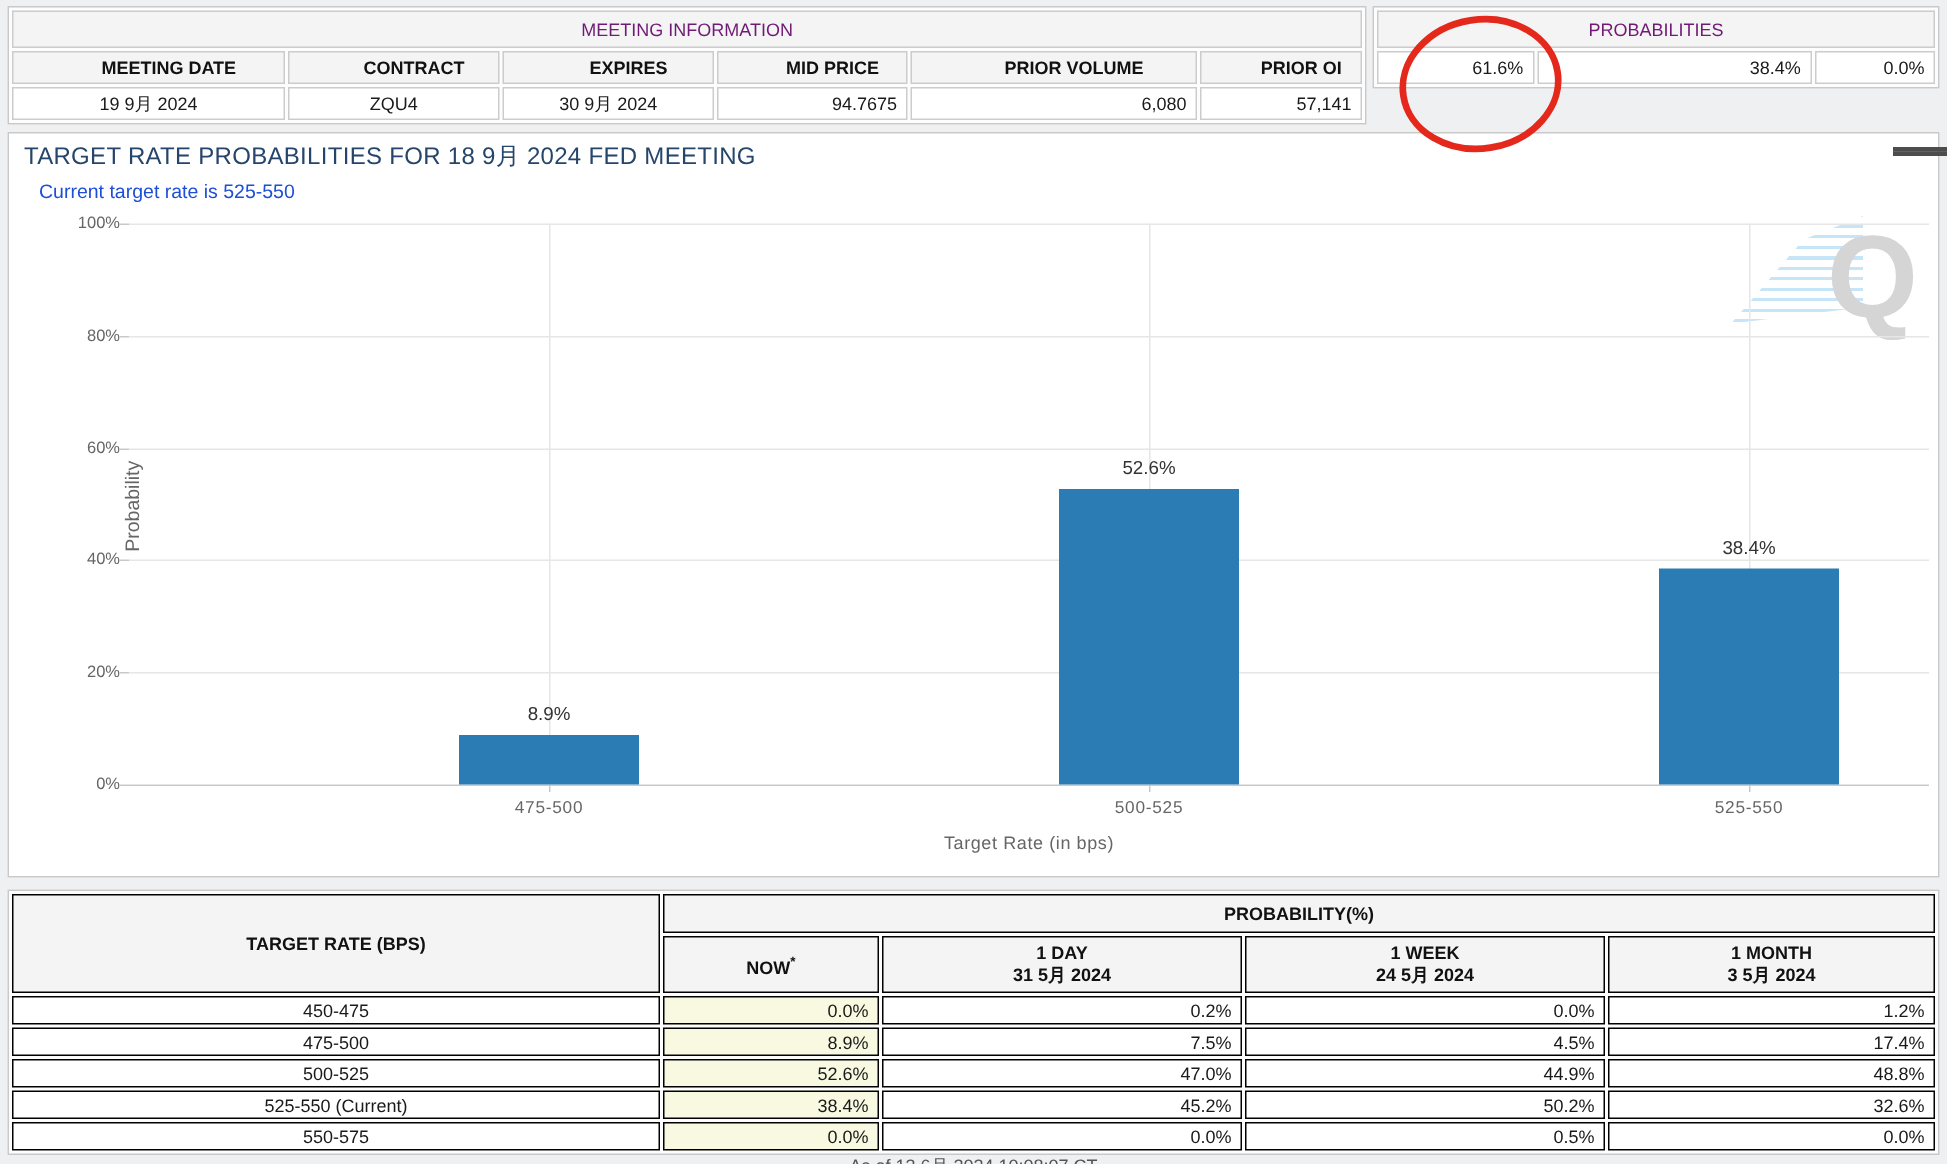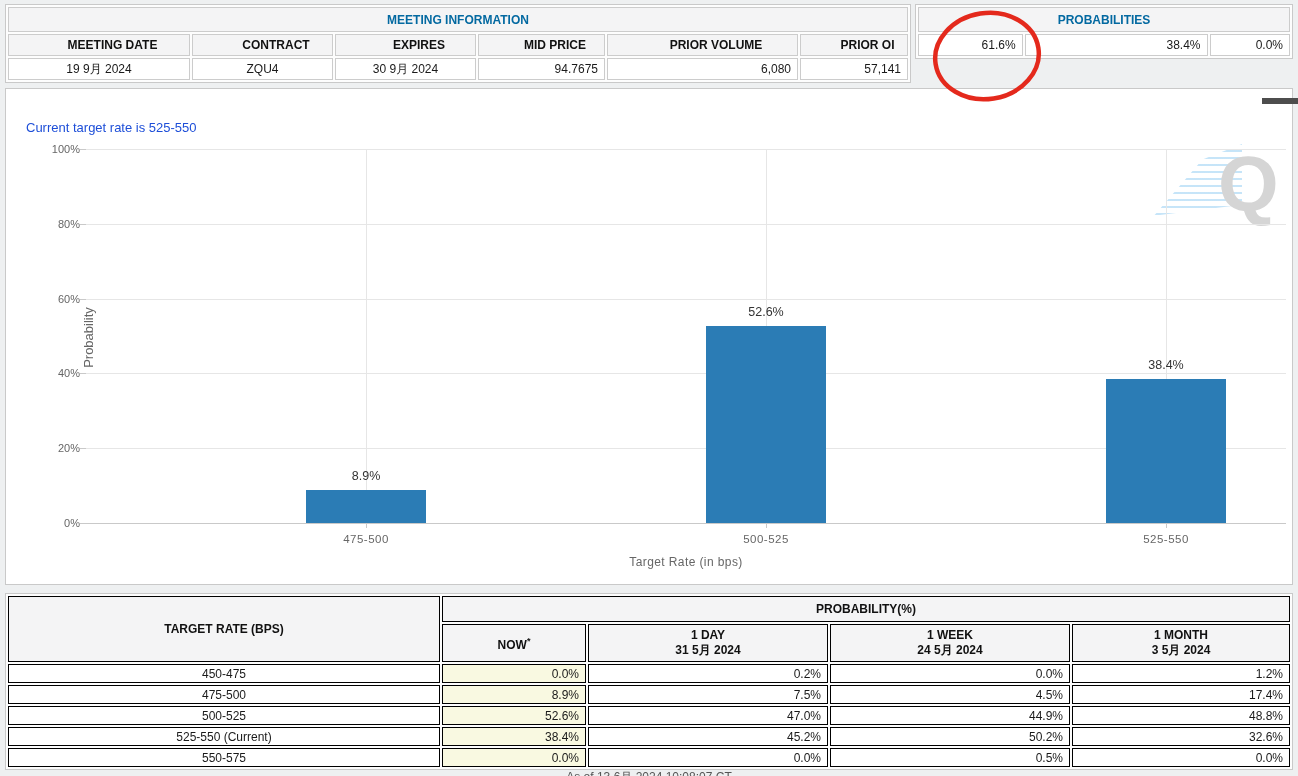--- a/index.html
+++ b/index.html
@@ -16,22 +16,22 @@
     position:absolute; top:4px;
     border-collapse:separate; border-spacing:2px;
     background:#fdfdfd; border:1px solid #c9c9c9;
     table-layout:fixed;
   }
   .sum-table th, .sum-table td {
     border:1px solid #cccccc; font-size:12px; height:22px;
     padding:0 6px; white-space:nowrap; overflow:hidden;
   }
   .sum-table .title-cell {
-    background:#f4f4f5; font-weight:bold; text-align:center; height:25px;
-    font-size:12px; color:#0369a1;
+    background:#f4f4f5; font-weight:normal; text-align:center; height:25px;
+    font-size:12px; color:#701a75;
   }
   .sum-table th { background:#f4f4f5; text-align:center; color:#111;padding-left:33px; }
   .sum-table td { background:#ffffff; }
   .ta-c { text-align:center; } .ta-r { text-align:right; }
   #meeting-table { left:5px; width:904px; }
   #prob-table    { left:915px; width:378px; }
 
   
   #red-circle { position:absolute; left:928px; top:6px; z-index:50; pointer-events:none; }
 
@@ -170,20 +170,21 @@
     <td class="ta-r">0.0%</td>
   </tr>
 </tbody>
   </table>
 
 <svg id="red-circle" width="120" height="102">
   <ellipse cx="59" cy="50" rx="52" ry="43" fill="none" stroke="#e4291c" stroke-width="4.5" transform="rotate(-9 59 50)"></ellipse>
 </svg>
 
 <div id="chart-panel">
+  <div id="chart-title">TARGET RATE PROBABILITIES FOR 18 9月 2024 FED MEETING</div>
   <div id="menu-icon">
     <div class="bar"></div>
       <div class="bar"></div>
       <div class="bar" style="margin-bottom:0"></div>
   </div>
   <div id="chart-subtitle">Current target rate is 525-550</div>
 
   <div id="wm-stripes"></div>
   <div id="wm-q">Q</div>
 

